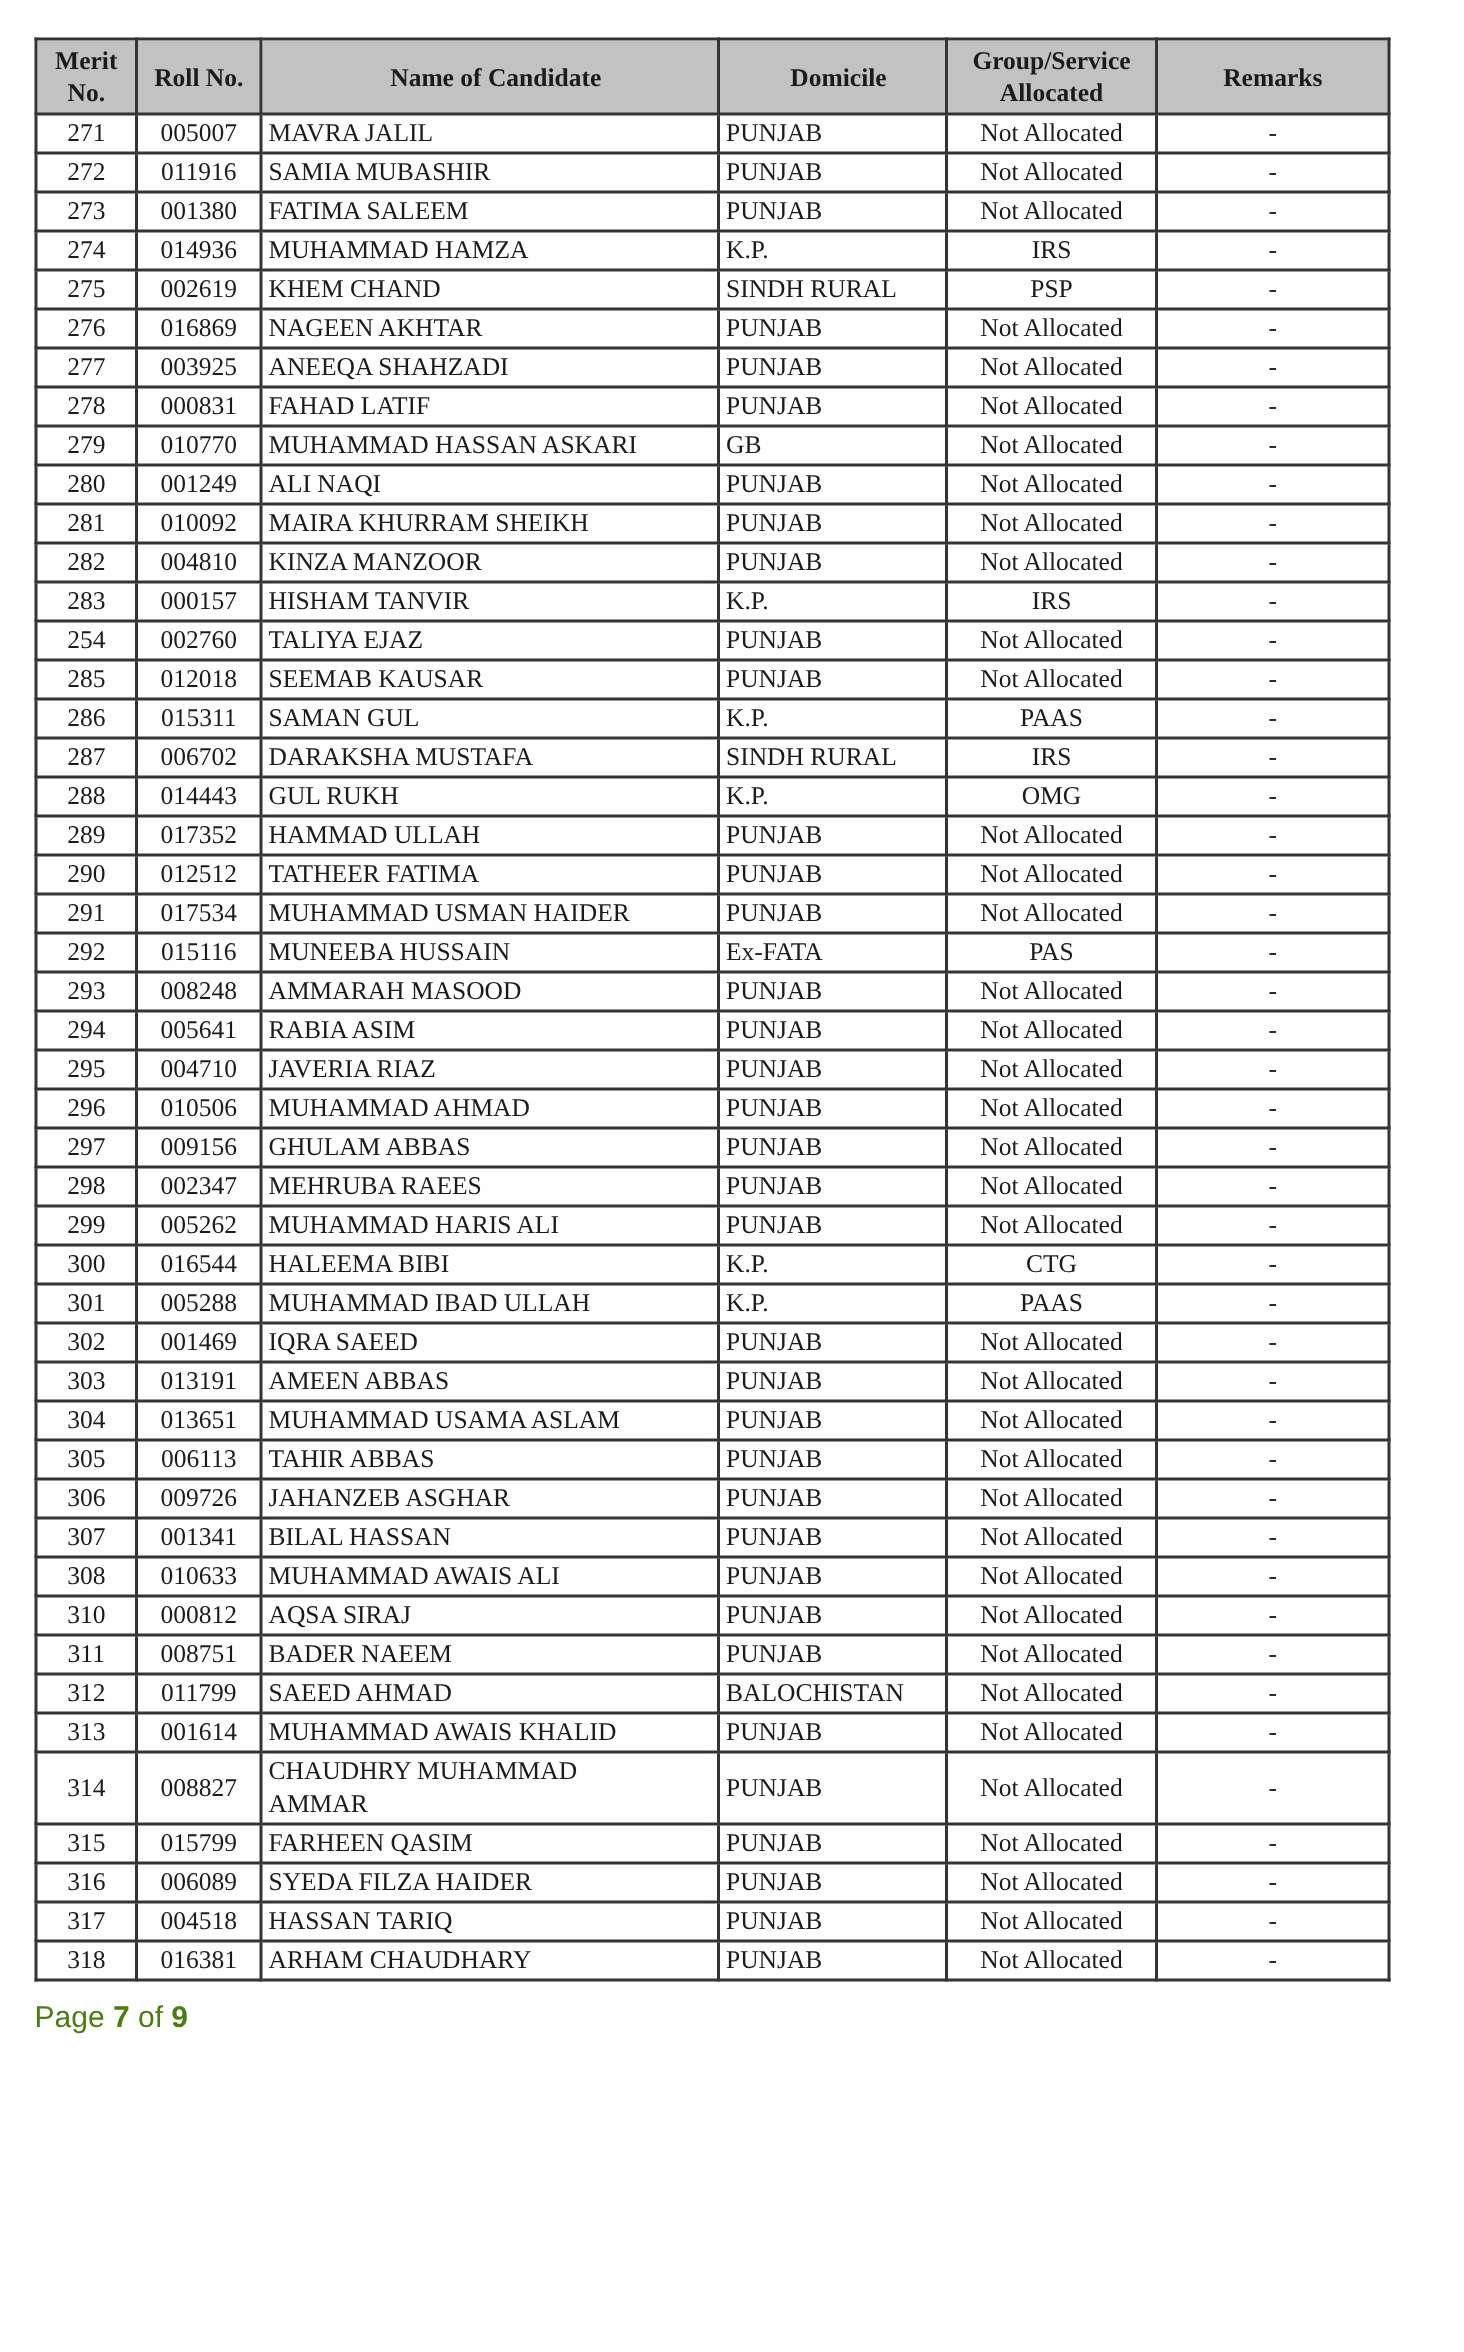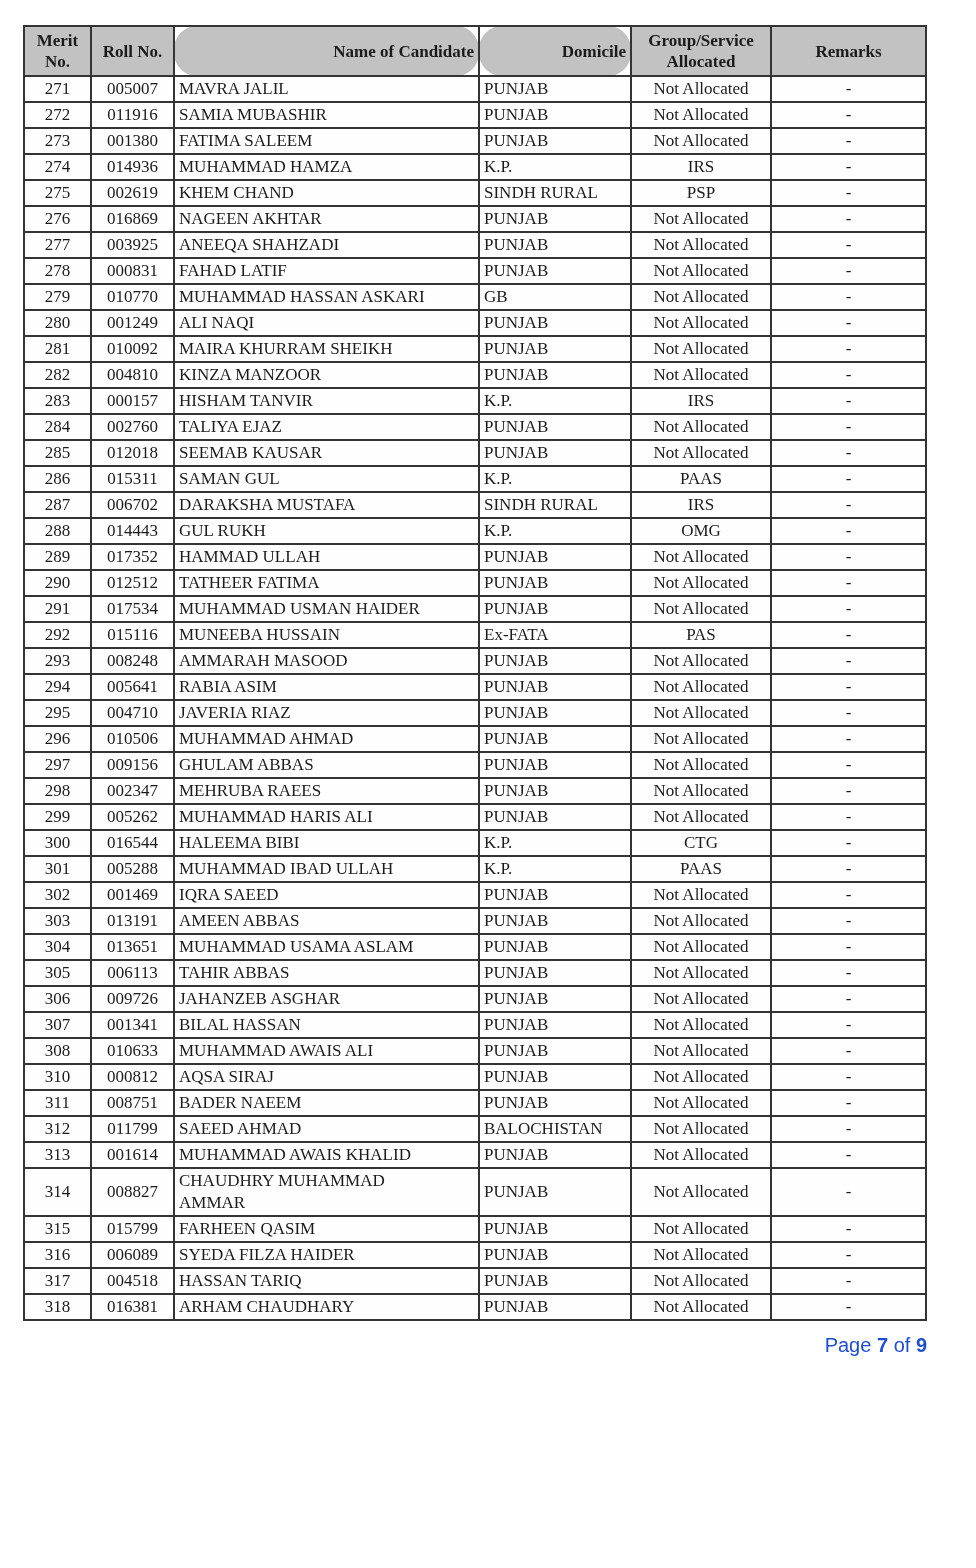--- a/index.html
+++ b/index.html
@@ -36,45 +36,43 @@
     font-weight: bold;
     font-size: 17px;
     line-height: 21px;
     height: 50px;
     padding: 2px 4px;
     text-align: center;
     vertical-align: middle;
   }
   table.merit-table thead th.c2,
   table.merit-table thead th.c3 {
-    text-align: right;
+    text-align: center;
     padding-left: 12px;
-    border-radius: 23px;
   }
   table.merit-table td {
     font-size: 17px;
     line-height: 22px;
     height: 26px;
     padding: 1px 4px;
     vertical-align: middle;
     background: #fefefe;
   }
   td.c0, td.c1, td.c4, td.c5 { text-align: center; }
   td.c2, td.c3 {
     text-align: left;
     padding-left: 12px;
   }
   td.c2 { white-space: pre-line; border-radius: 13px; }
   .footer {
     width: 904px;
     margin-top: 13px;
-    text-align: right;
     font-family: "Liberation Sans", sans-serif;
     font-size: 20px;
-    color: #1d4ed8;
+    color: #4d7c0f;
   }
   .footer b { font-weight: bold; }
 </style>
 </head>
 <body>
 
 <div class="page">
 
   <table class="merit-table">
     <colgroup>
@@ -194,21 +192,21 @@
         </tr>
         <tr>
           <td class="c0">283</td>
           <td class="c1">000157</td>
           <td class="c2">HISHAM TANVIR</td>
           <td class="c3">K.P.</td>
           <td class="c4">IRS</td>
           <td class="c5">-</td>
         </tr>
         <tr>
-          <td class="c0">284</td>
+          <td class="c0">254</td>
           <td class="c1">002760</td>
           <td class="c2">TALIYA EJAZ</td>
           <td class="c3">PUNJAB</td>
           <td class="c4">Not Allocated</td>
           <td class="c5">-</td>
         </tr>
         <tr>
           <td class="c0">285</td>
           <td class="c1">012018</td>
           <td class="c2">SEEMAB KAUSAR</td>

